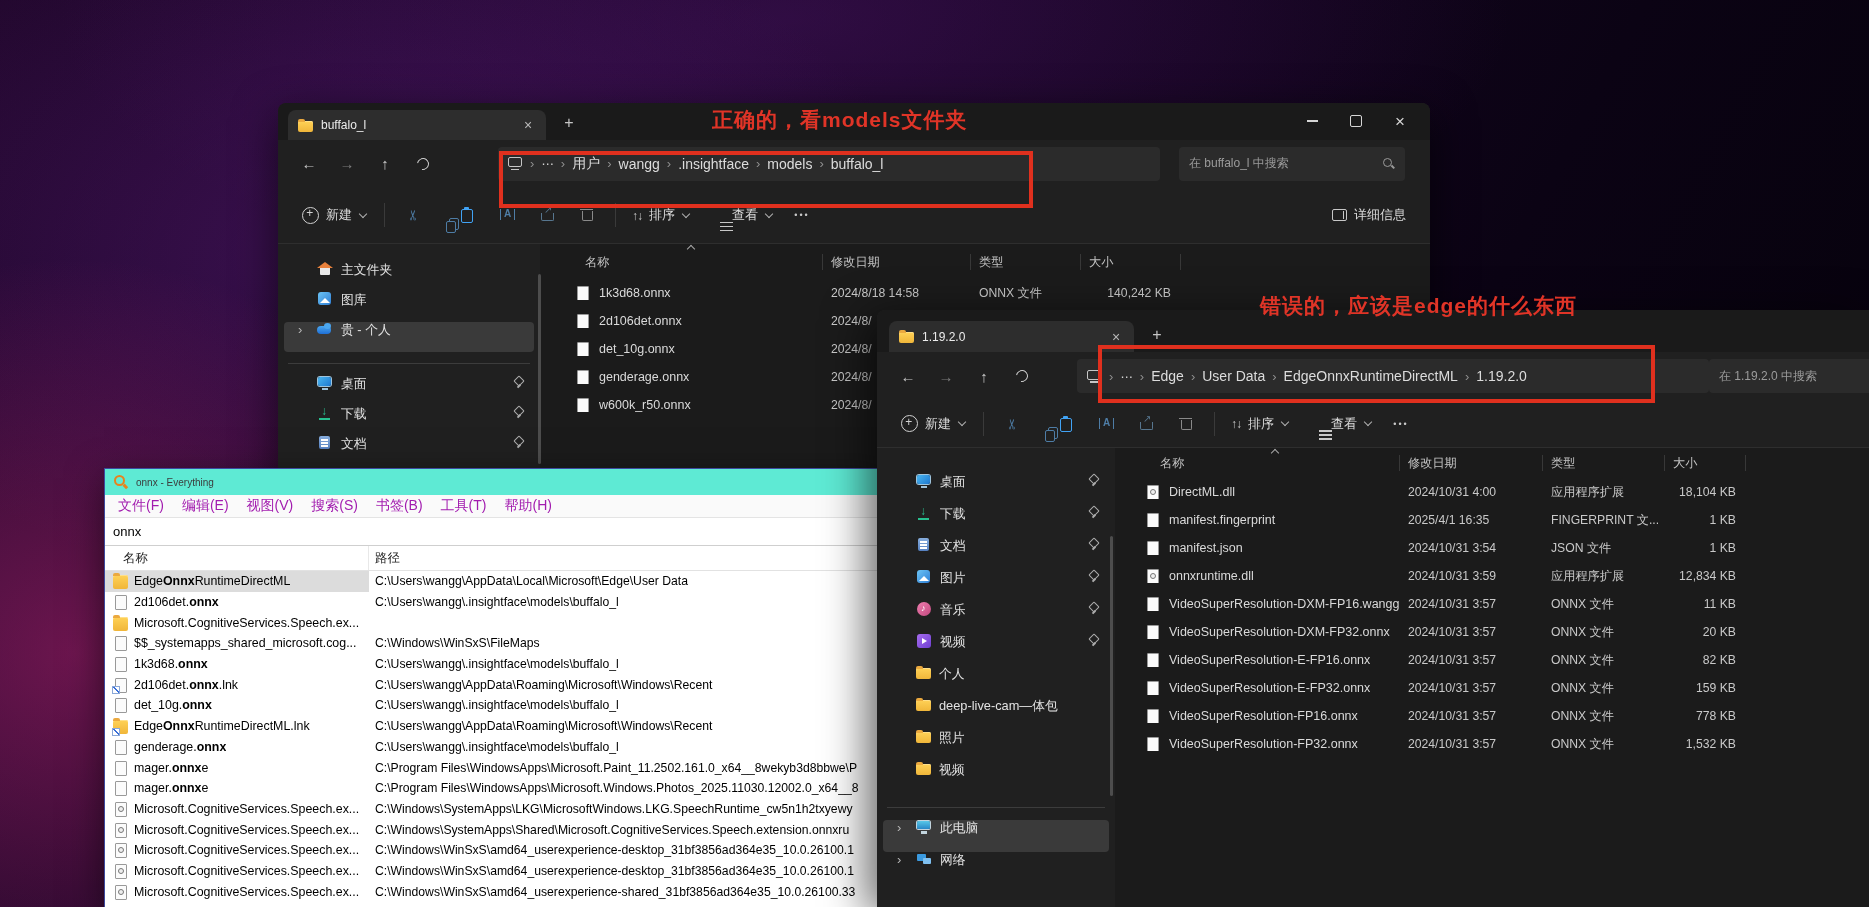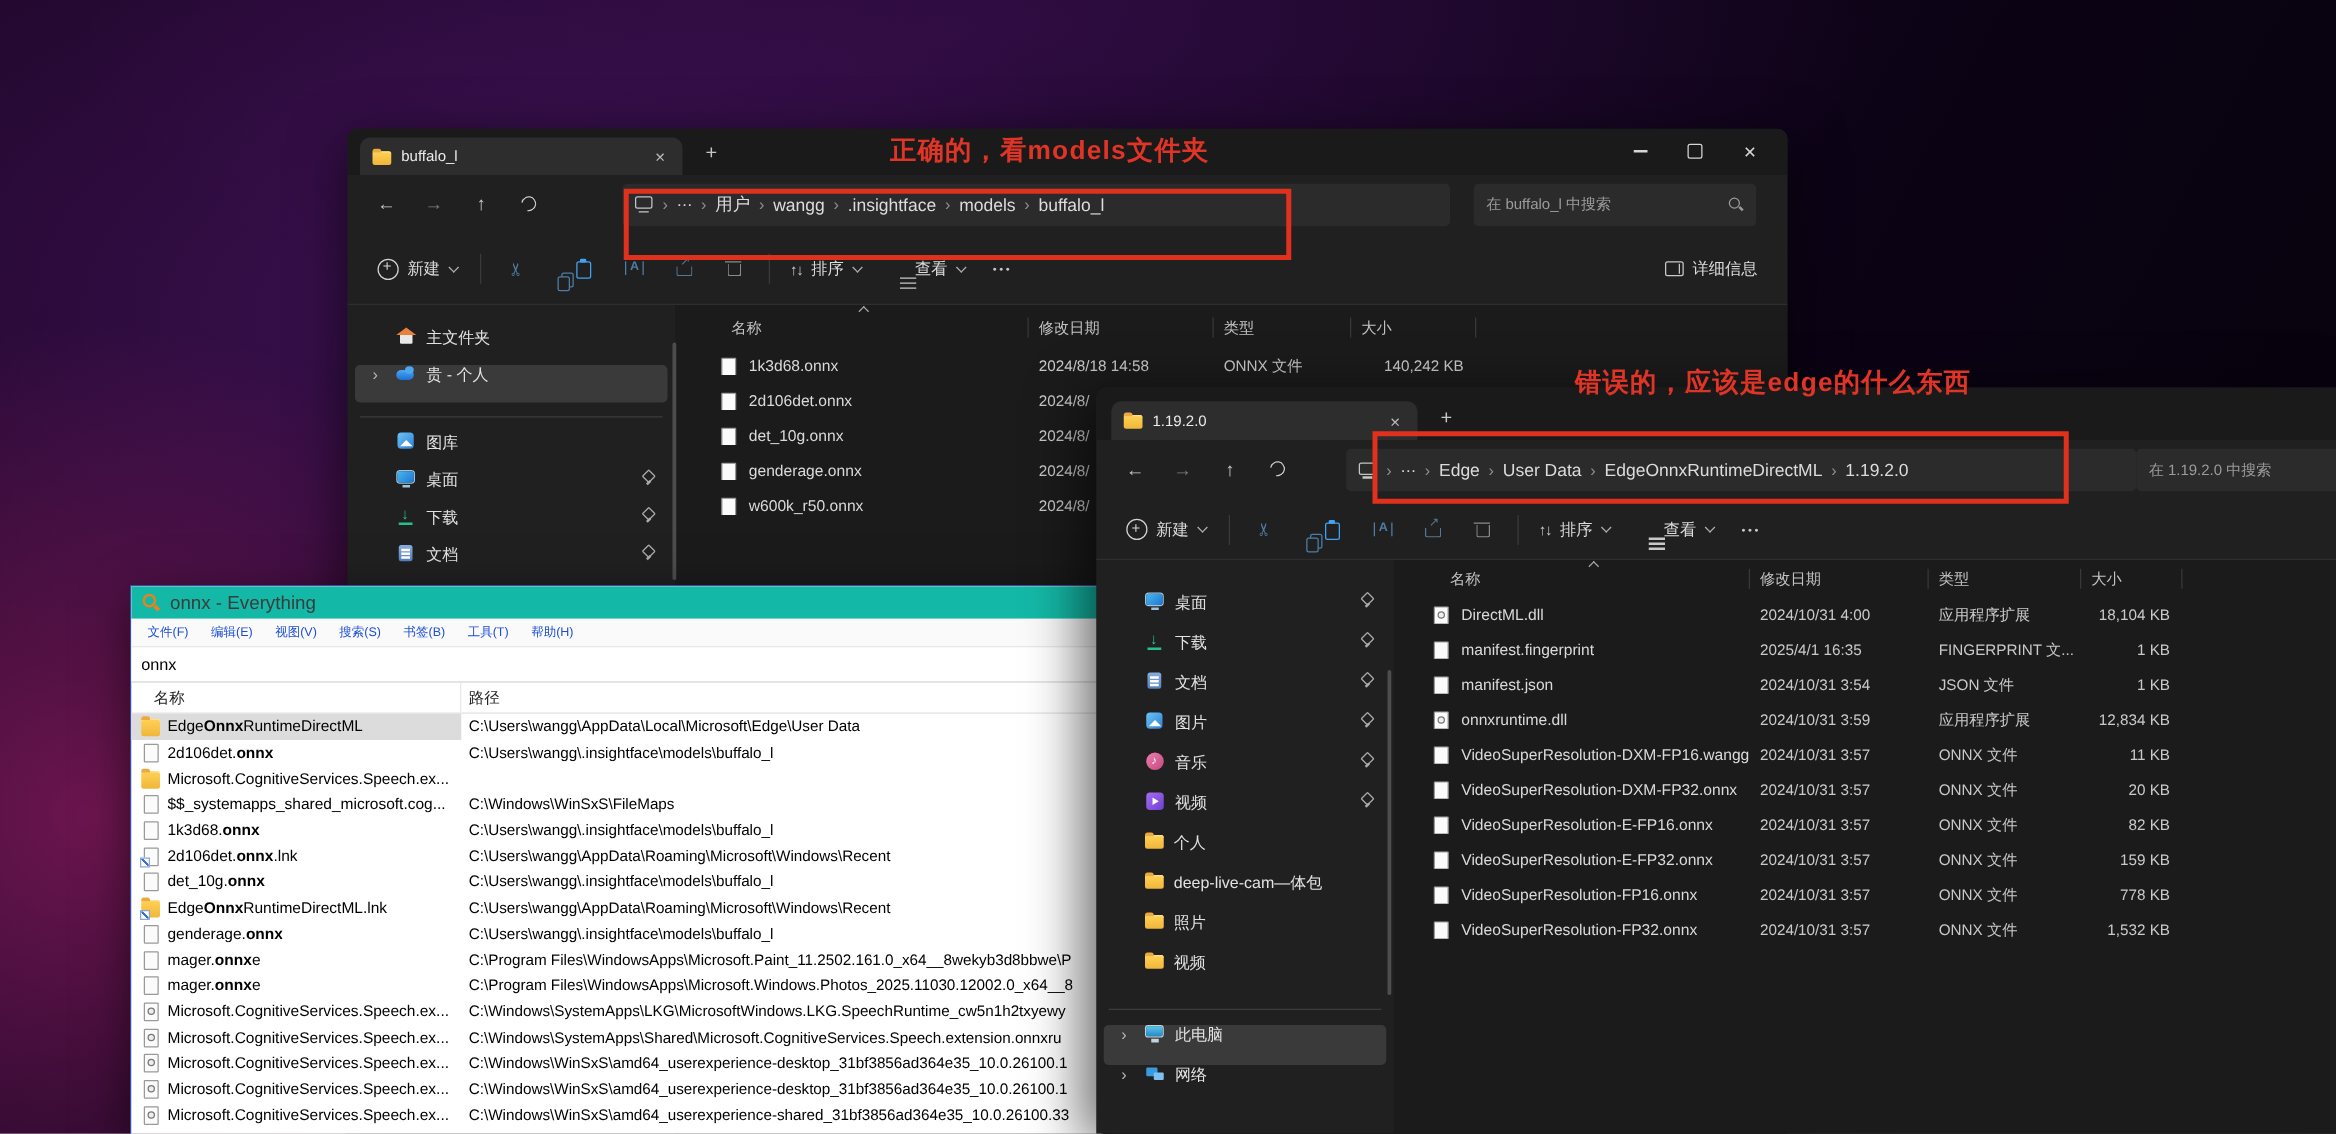--- a/index.html
+++ b/index.html
@@ -167,26 +167,26 @@
   .i-videos::before{content:"";position:absolute;left:1px;top:0;width:14px;height:14px;border-radius:3px;background:linear-gradient(135deg,#a66cf0,#6f3fd0)}
   .i-videos::after{content:"";position:absolute;left:6px;top:4px;border-left:5px solid #fff;border-top:3.5px solid transparent;border-bottom:3.5px solid transparent}
   .i-thispc::before{content:"";position:absolute;left:1px;top:1px;width:13px;height:8px;border-radius:1.5px;background:linear-gradient(#58c8e8,#2888c8);box-shadow:0 0 0 1px #c2d4de}
   .i-thispc::after{content:"";position:absolute;left:5px;bottom:0;width:6px;height:3px;background:#c2d4de}
   .i-network::before{content:"";position:absolute;left:1px;top:2px;width:9px;height:7px;background:#3a9ae0;border-radius:1px}
   .i-network::after{content:"";position:absolute;left:7px;top:6px;width:8px;height:6px;background:#7fc0f0;border-radius:1px}
 
   
   #ev{position:absolute;left:104px;top:468px;width:776px;height:440px;background:#fff;border:1px solid #3d4a9e;
       box-shadow:0 10px 34px rgba(0,0,0,.5);z-index:2;color:#111;font-size:12.4px;overflow:hidden}
-  .ev-title{height:26px;background:#14b8a6;display:flex;align-items:center;gap:8px;padding:0 9px;color:#3c3c3c;font-size:15px}
+  .ev-title{height:26px;background:#5eead4;display:flex;align-items:center;gap:8px;padding:0 9px;color:#3c3c3c;font-size:10px}
   .ev-logo{width:14px;height:14px;position:relative;flex:none}
   .ev-logo::before{content:"";position:absolute;left:0;top:0;width:7px;height:7px;border:2.6px solid #e8821e;border-radius:50%}
   .ev-logo::after{content:"";position:absolute;left:9px;top:10px;width:5px;height:2.6px;background:#e8821e;transform:rotate(45deg)}
   .ev-menu{height:22px;background:#fafafa;display:flex;align-items:center;padding:0 4px;border-bottom:1px solid #e4e4e4}
-  .ev-menu span{padding:0 9px;color:#1d4ed8;font-size:10px;white-space:nowrap}
+  .ev-menu span{padding:0 9px;color:#a21caf;font-size:14px;white-space:nowrap}
   .ev-search{height:27px;border-bottom:1px solid #cfcfcf;display:flex}
   .ev-search input{flex:1;border:0;outline:0;padding:0 8px;font:13px "Liberation Sans","DejaVu Sans",sans-serif;color:#000;background:#fff}
   .ev-head{height:24px;display:grid;grid-template-columns:264px 1fr;align-items:center;border-bottom:1px solid #e2e2e2;color:#222}
   .ev-head .h1{padding-left:18px;border-right:1px solid #e8e8e8;height:100%;display:flex;align-items:center}
   .ev-head .h2{padding-left:6px}
   .erow{display:grid;grid-template-columns:264px 1fr;height:20.7px;align-items:center}
   .ecell{display:flex;align-items:center;gap:6px;padding-left:8px;height:100%;overflow:hidden;white-space:nowrap}
   .erow.selected .ecell{background:#dcdcdc}
   .ename{overflow:hidden;white-space:nowrap;color:#000}
   .ename b{font-weight:700}
@@ -294,31 +294,31 @@
     <div class="wbody">
       <aside class="sidebar">
 
           <div class="side-item">
             <span class="chev"></span>
             <span class="ic i-home"></span>
             <span class="side-label">主文件夹</span>
 
           </div>
 
+          <div class="side-item">
+            <span class="chev"></span>
+            <span class="ic i-gallery"></span>
+            <span class="side-label">图库</span>
+
+          </div>
+
           <div class="side-item selected expandable divider_after">
             <span class="chev"></span>
             <span class="ic i-onedrive"></span>
             <span class="side-label">贵 - 个人</span>
-
-          </div>
-
-          <div class="side-item">
-            <span class="chev"></span>
-            <span class="ic i-gallery"></span>
-            <span class="side-label">图库</span>
 
           </div>
 
           <div class="side-item pinned">
             <span class="chev"></span>
             <span class="ic i-desktop"></span>
             <span class="side-label">桌面</span>
             <span class="pin"></span>
           </div>
 

